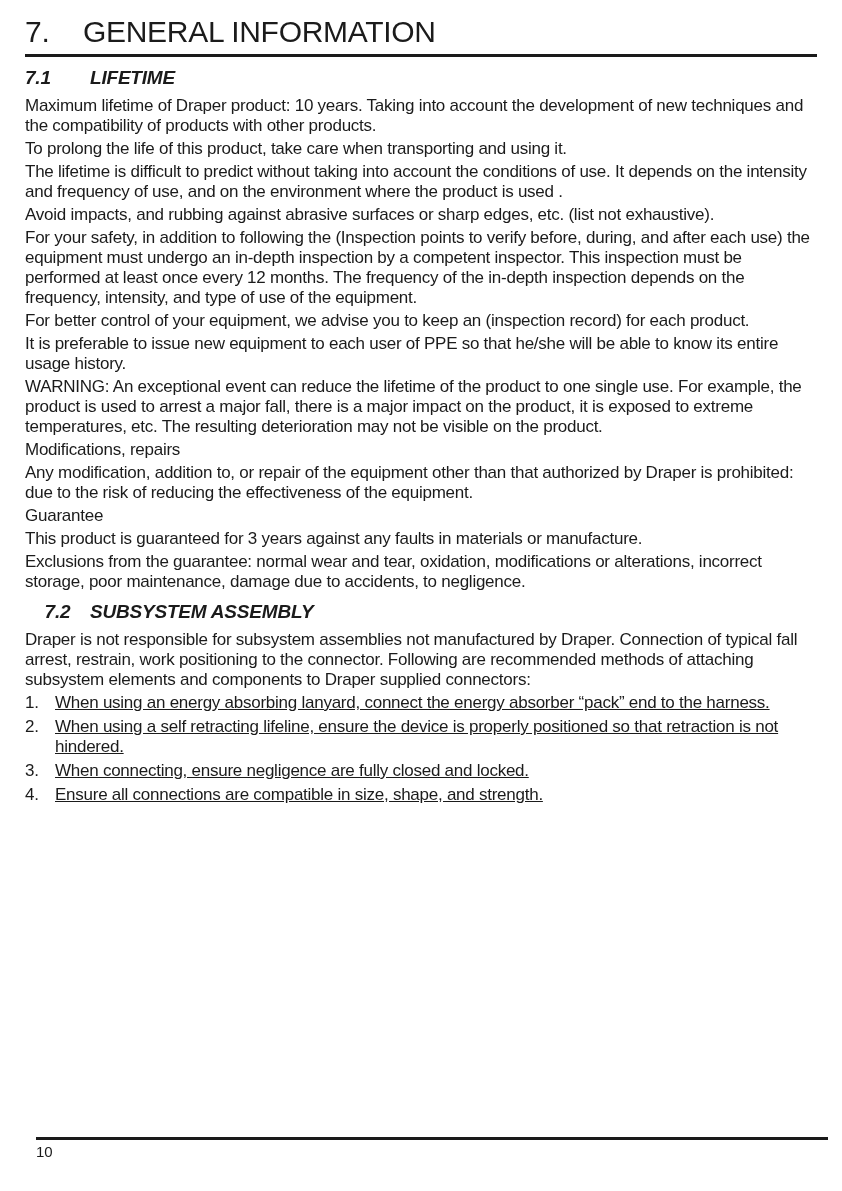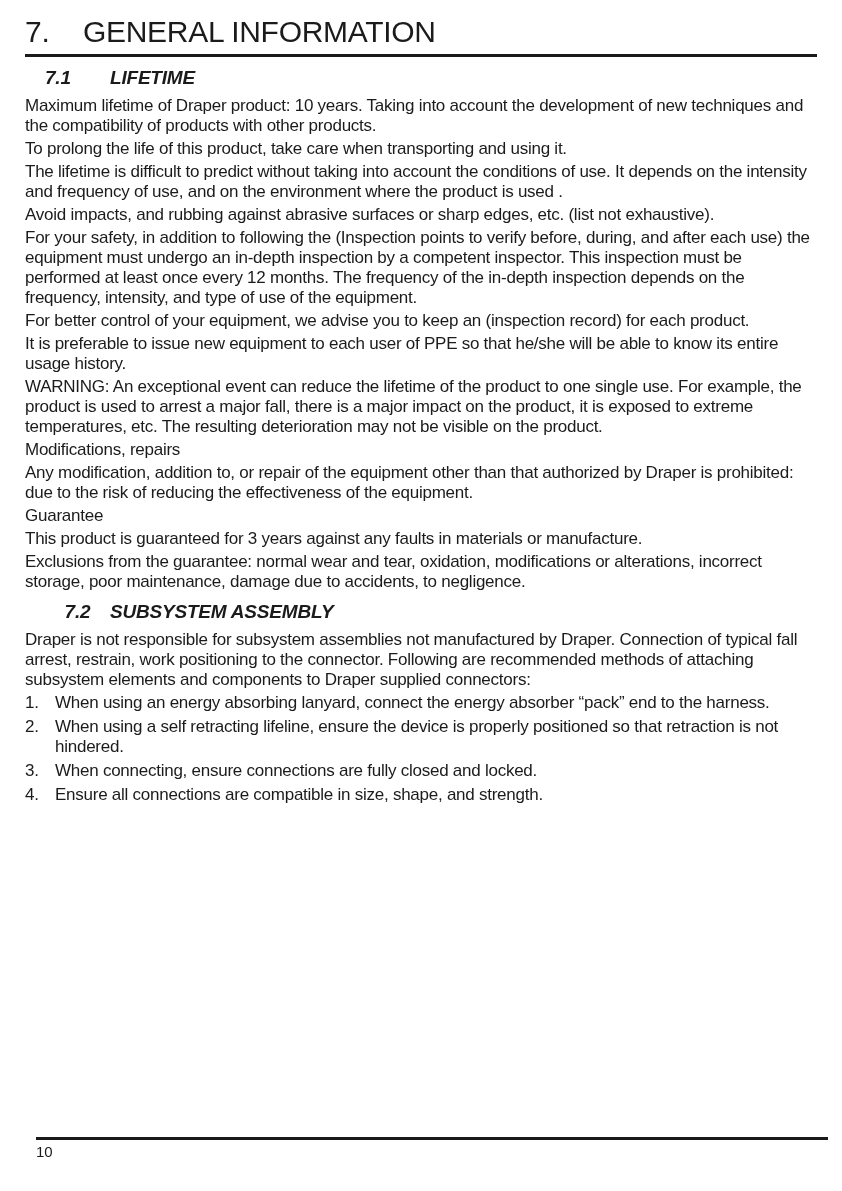--- a/index.html
+++ b/index.html
@@ -31,41 +31,41 @@
   }
   .h2 {
     display: flex;
     font-size: 19px;
     line-height: 22px;
     font-weight: 700;
     font-style: italic;
     letter-spacing: -0.2px;
     margin: 10px 0 7px 0;
   }
-  .h2-num { width: 65px; flex-shrink: 0; margin-left: 20px; }
+  .h2-num { width: 65px; flex-shrink: 0; }
   .h2-72 { margin-top: 9px; text-align: center; }
   p {
     font-size: 17px;
     line-height: 20px;
     letter-spacing: -0.25px;
     margin: 0 0 3px 0;
   }
   p.subhead {
     font-weight: 400;
     margin-top: 1px;
   }
   .li {
     display: flex;
     font-size: 17px;
     line-height: 20px;
     letter-spacing: -0.25px;
     margin: 0 0 4px 0;
   }
   .li-num { width: 30px; flex-shrink: 0; }
-  .li-text { flex: 1; }
+  .li-text { flex: 1; text-decoration: underline; }
   .footer {
     position: absolute;
     left: 36px; top: 1133px;
     width: 792px;
   }
   .page-num {
     font-size: 15px;
     line-height: 18px;
     margin-top: 3px;
   }
@@ -113,21 +113,21 @@
     <div class="li">
       <span class="li-num">1.</span>
       <span class="li-text">When using an energy absorbing lanyard, connect the energy absorber “pack” end to the harness.</span>
     </div>
     <div class="li">
       <span class="li-num">2.</span>
       <span class="li-text">When using a self retracting lifeline, ensure the device is properly positioned so that retraction is not hindered.</span>
     </div>
     <div class="li">
       <span class="li-num">3.</span>
-      <span class="li-text">When connecting, ensure connections are fully closed and locked.</span>
+      <span class="li-text">When connecting, ensure negligence are fully closed and locked.</span>
     </div>
     <div class="li">
       <span class="li-num">4.</span>
       <span class="li-text">Ensure all connections are compatible in size, shape, and strength.</span>
     </div>
 
   </div>
 
   <div class="footer">
     <div class="rule"></div>

